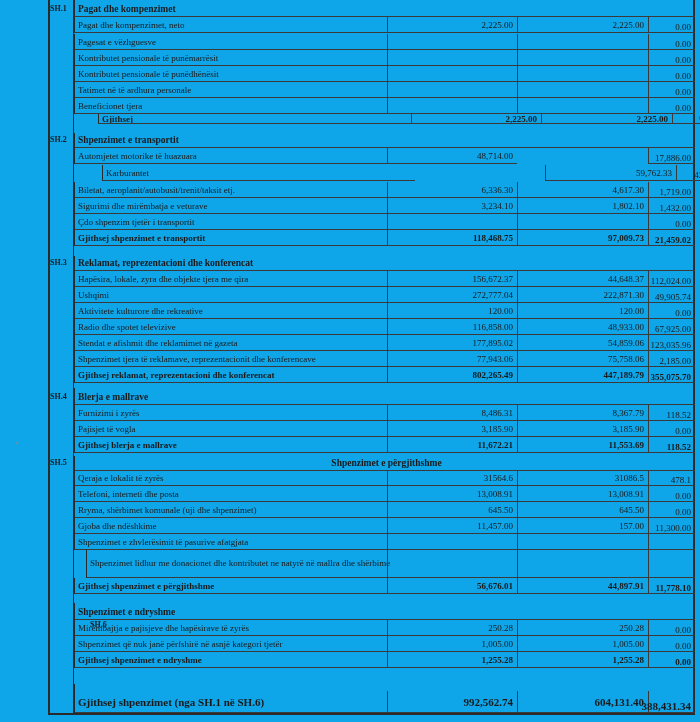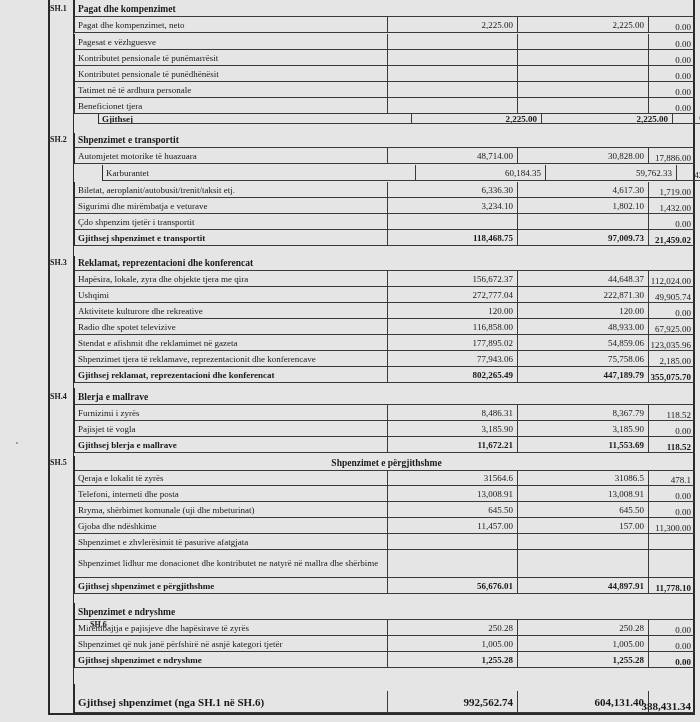--- a/index.html
+++ b/index.html
@@ -1,37 +1,37 @@
 <!DOCTYPE html>
 <html><head>
 <meta charset="utf-8">
 <style>
   html, body { margin: 0; padding: 0; background: #ffffff; }
   body { width: 700px; height: 722px; position: relative; overflow: hidden;
          font-family: "Liberation Serif", "DejaVu Serif", serif; color: #1a1a1a; }
-  #sheet { position: absolute; left: 0; top: 0; width: 700px; height: 722px; background: #e5e5e5; }
+  #sheet { position: absolute; left: 0; top: 0; width: 700px; height: 722px; background: #0ea5e9; }
   .frame { position: absolute; left: 48px; top: 0; width: 647px; height: 715px;
            border-left: 2px solid #2a2a2a; border-right: 2px solid #2a2a2a; border-bottom: 2px solid #2a2a2a; box-sizing: border-box; }
   .codecol { position: absolute; left: 48px; top: 0; width: 26px; height: 715px; border-right: 1.5px solid #2a2a2a; box-sizing: border-box; }
   .row { position: absolute; left: 74px; width: 621px; box-sizing: border-box; font-size: 9px; }
   .row .lbl { position: absolute; left: 0; top: 0; bottom: 0; width: 313px; padding-left: 3px;
               border-bottom: 1px solid #3a3a3a; box-sizing: border-box; white-space: nowrap; overflow: hidden; display: flex; align-items: center; }
   .row .c { position: absolute; top: 0; bottom: 0; border-bottom: 1px solid #3a3a3a; border-left: 1.5px solid #3a3a3a;
             box-sizing: border-box; text-align: right; padding-right: 4px; display: flex; align-items: center; justify-content: flex-end; }
   .row .c1 { left: 313px; width: 130px; }
   .row .c2 { left: 443px; width: 131px; }
   .row .c3 { left: 574px; width: 47px; align-items: flex-end; }
   .bold { font-weight: bold; }
   .sechead { position: absolute; left: 74px; width: 621px; font-size: 9.5px; font-weight: bold; padding-left: 3px; box-sizing: border-box;
              border-bottom: 1px solid #3a3a3a; border-left: 1.5px solid #2a2a2a; }
   .code { position: absolute; left: 50px; width: 24px; font-size: 8px; font-weight: bold; }
   .gap { position: absolute; left: 74px; width: 621px; border-left: 1.5px solid #2a2a2a; box-sizing: border-box; }
   .row .lbl { border-left: 1.5px solid #2a2a2a; }
   .grand { font-size: 11px; font-weight: bold; }
-  .twoline .lbl { white-space: normal; line-height: 11px; }
+  .twoline .lbl { white-space: normal; line-height: 11px; margin-left: 12px; }
   .dot { position: absolute; width: 2px; height: 2px; background: #888; border-radius: 1px; }
 </style>
 </head>
 <body>
 
 <div id="sheet">
   <div class="frame"></div>
   <div class="codecol"></div>
   <div id="rows">
       <div class="gap" style="top: 0px; height: 2px;"></div>
@@ -138,33 +138,27 @@
       <div class="gap" style="top: 133px; height: 0px;"></div>
       <div class="code" style="top: 135px;">SH.2</div>
       <div class="sechead" style="top: 133px; height: 15px; line-height: 15px;">Shpenzimet e transportit</div>
       <div class="row" style="top: 148px; height: 16px;">
         <div class="lbl">
           <span>Automjetet motorike të huazuara</span>
         </div>
         <div class="c c1">
           <span>48,714.00</span>
         </div>
-        <div class="c c2">
-          <span>30,828.00</span>
-        </div>
         <div class="c c3">
           <span>17,886.00</span>
         </div>
       </div>
       <div class="row" style="top: 165px; height: 16px; margin-left: 28px;">
         <div class="lbl">
           <span>Karburantet</span>
-        </div>
-        <div class="c c1">
-          <span>60,184.35</span>
         </div>
         <div class="c c2">
           <span>59,762.33</span>
         </div>
         <div class="c c3">
           <span>422.02</span>
         </div>
       </div>
       <div class="row" style="top: 182px; height: 16px;">
         <div class="lbl">
@@ -394,21 +388,21 @@
         </div>
         <div class="c c2">
           <span>13,008.91</span>
         </div>
         <div class="c c3">
           <span>0.00</span>
         </div>
       </div>
       <div class="row" style="top: 502px; height: 16px;">
         <div class="lbl">
-          <span>Rryma, shërbimet komunale (uji dhe mbeturinat)</span>
+          <span>Rryma, shërbimet komunale (uji dhe shpenzimet)</span>
         </div>
         <div class="c c1">
           <span>645.50</span>
         </div>
         <div class="c c2">
           <span>645.50</span>
         </div>
         <div class="c c3">
           <span>0.00</span>
         </div>

